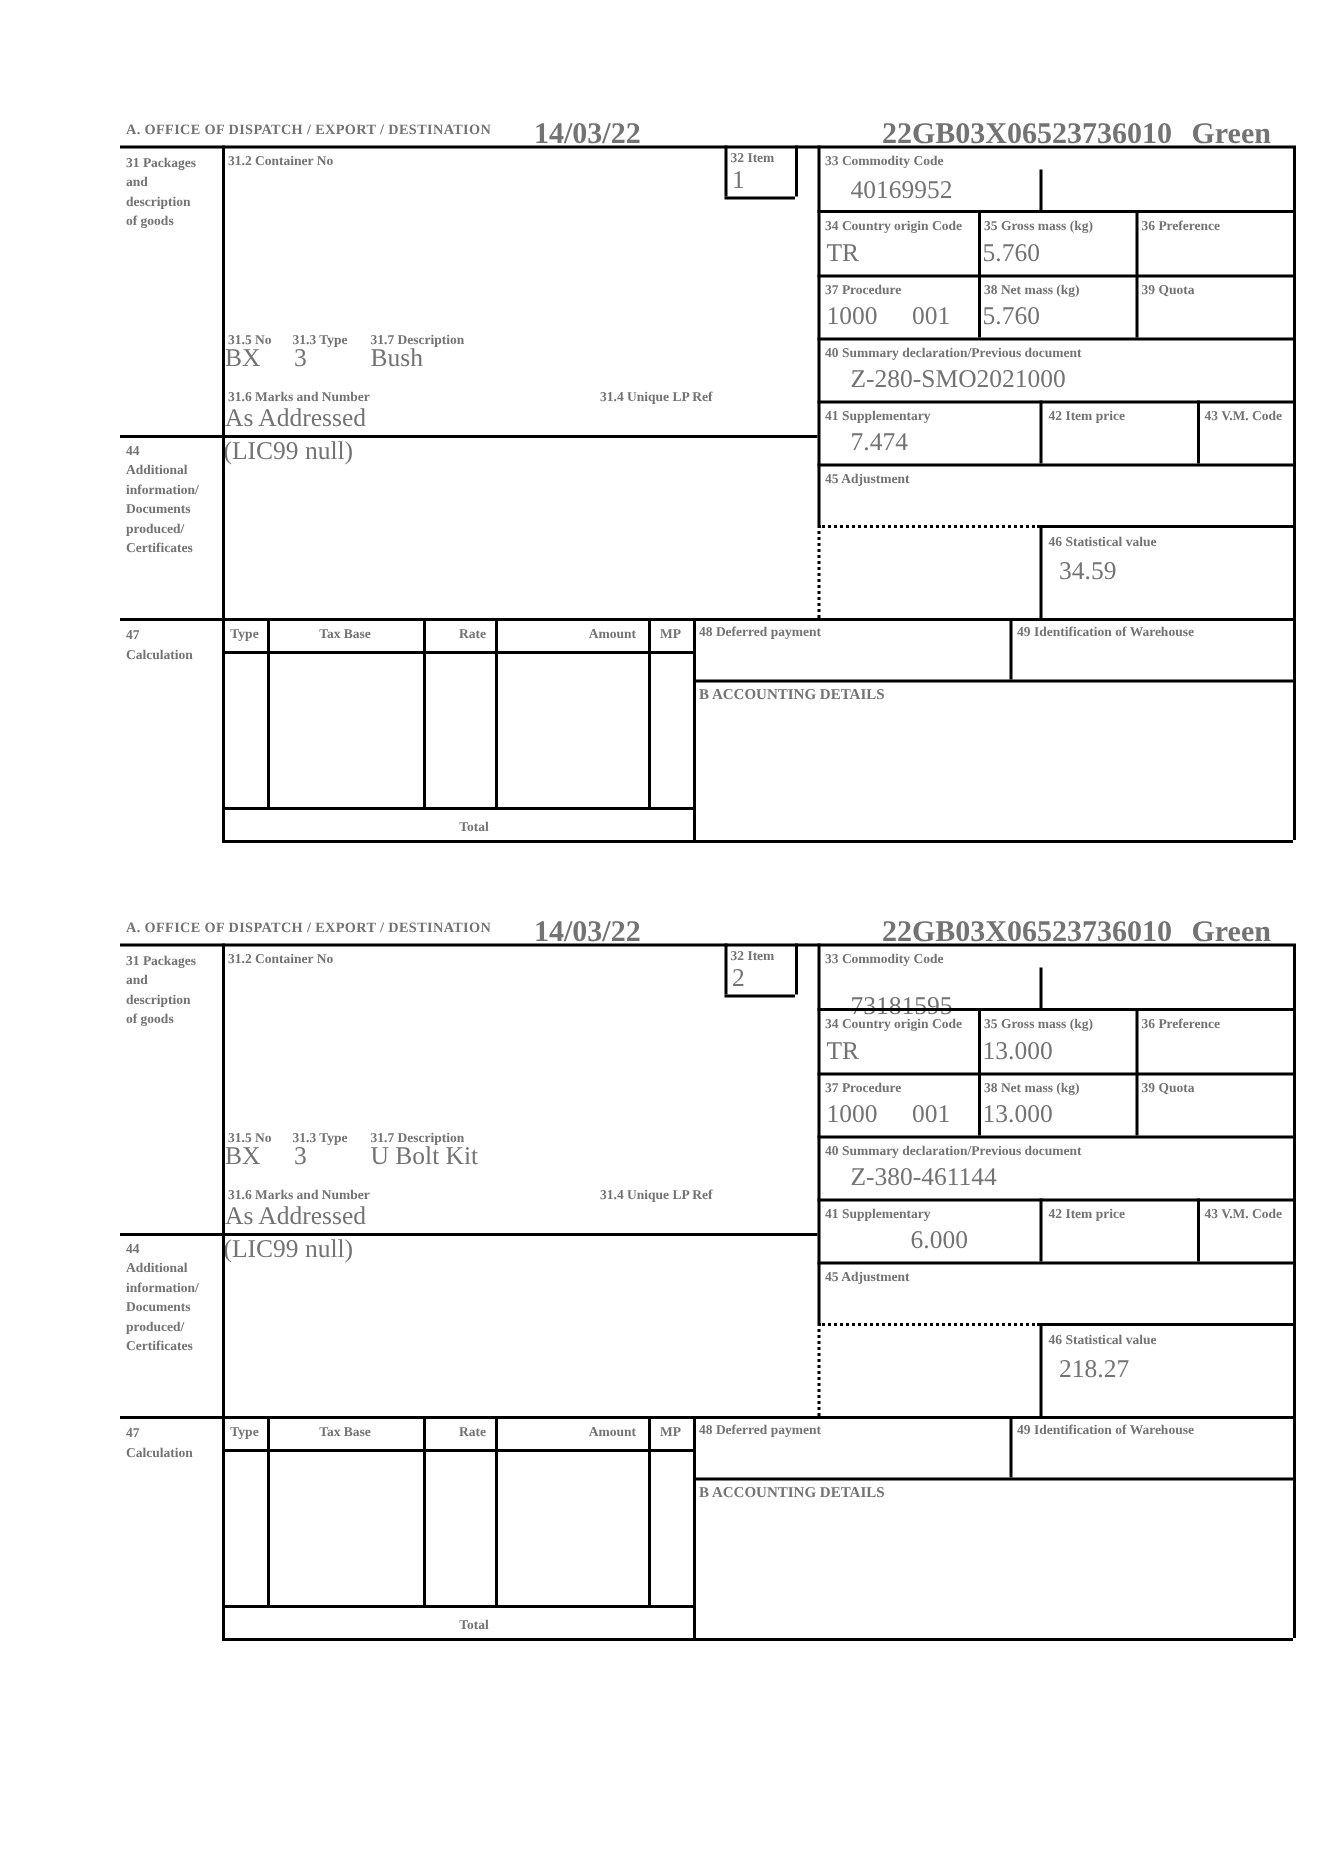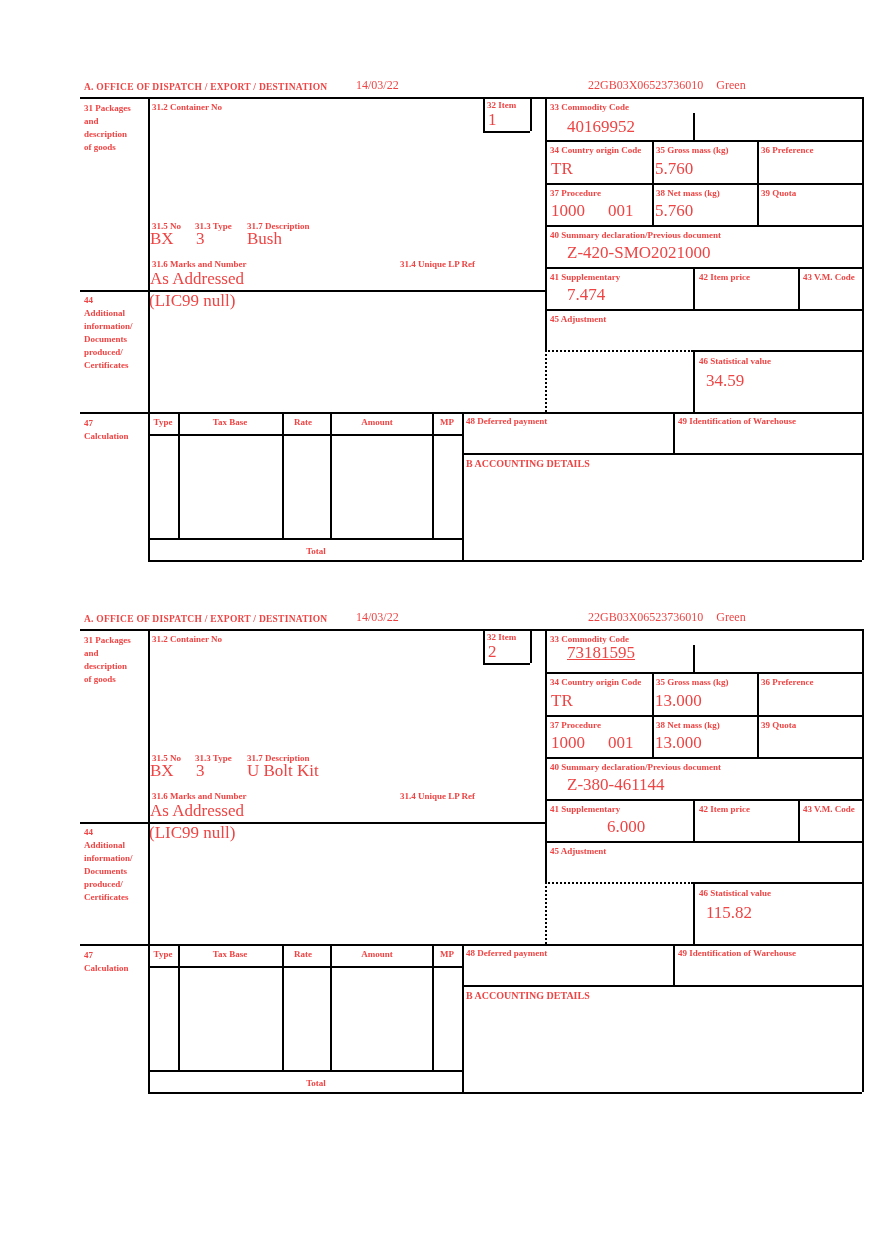--- a/index.html
+++ b/index.html
@@ -1,32 +1,32 @@
 <!DOCTYPE html>
 <html><head>
 <meta charset="utf-8">
 <style>
   html,body{margin:0;padding:0;background:#fff;}
   #page{position:relative;width:882px;height:1250px;background:#fff;overflow:hidden;
-        font-family:"Liberation Serif", serif;color:#ef4444;}
+        font-family:"Liberation Serif", serif;color:#737373;}
   .block{position:absolute;left:0;width:882px;height:566px;}
   
   .hl{position:absolute;height:2px;background:#000;}
   .vl{position:absolute;width:2px;background:#000;}
   .hd{position:absolute;height:0;border-top:2px dotted #000;}
   .vd{position:absolute;width:0;border-left:2px dotted #000;}
   
   .lbl{position:absolute;font-size:9px;font-weight:bold;line-height:10px;white-space:nowrap;}
   .ml{white-space:pre-line;line-height:13px;}
   .val{position:absolute;font-size:17px;line-height:17px;white-space:nowrap;}
   .hdr{position:absolute;font-size:9.5px;font-weight:bold;letter-spacing:.25px;white-space:nowrap;}
-  .big{position:absolute;font-size:12px;font-weight:normal;white-space:nowrap;}
+  .big{position:absolute;font-size:20px;font-weight:bold;white-space:nowrap;}
   .cth{position:absolute;top:417px;font-size:9px;font-weight:bold;line-height:10px;}
   .c{text-align:center;}
-  .r{text-align:center;}
+  .r{text-align:right;}
 </style>
 </head>
 <body>
 
 <div id="page">
   <div class="block" style="top: 0px;">
 
     <div class="hdr" style="left:84px;top:82px;">A. OFFICE OF DISPATCH / EXPORT / DESTINATION</div>
     <div class="big" style="left:356px;top:78px;">14/03/22</div>
     <div class="big" style="left:588px;top:78px;">
@@ -71,21 +71,21 @@
     <div class="lbl" style="left:761px;top:145px;">36 Preference</div>
 
     <div class="lbl" style="left:550px;top:188px;">37 Procedure</div>
     <div class="val" style="left:551px;top:202px;">1000</div>
     <div class="val" style="left:608px;top:202px;">001</div>
     <div class="lbl" style="left:656px;top:188px;">38 Net mass (kg)</div>
     <div class="val" style="left:655px;top:202px;">5.760</div>
     <div class="lbl" style="left:761px;top:188px;">39 Quota</div>
 
     <div class="lbl" style="left:550px;top:230px;">40 Summary declaration/Previous document</div>
-    <div class="val" style="left:567px;top:244px;">Z-420-SMO2021000</div>
+    <div class="val" style="left:567px;top:244px;">Z-280-SMO2021000</div>
 
     <div class="lbl" style="left:550px;top:272px;">41 Supplementary</div>
     <div class="val" style="left:567px;top:286px;">7.474</div>
     <div class="lbl" style="left:699px;top:272px;">42 Item price</div>
     <div class="lbl" style="left:803px;top:272px;">43 V.M. Code</div>
 
     <div class="lbl" style="left:550px;top:314px;">45 Adjustment</div>
 
     <div class="lbl" style="left:699px;top:356px;">46 Statistical value</div>
     <div class="val" style="left:706px;top:372px;">34.59</div>
@@ -165,21 +165,21 @@
     <div class="val" style="left:247px;top:230px;">U Bolt Kit</div>
     <div class="lbl" style="left:152px;top:259px;">31.6 Marks and Number</div>
     <div class="lbl" style="left:400px;top:259px;">31.4 Unique LP Ref</div>
     <div class="val" style="left:150px;top:270px;">As Addressed</div>
     <div class="val" style="left:149px;top:292px;">(LIC99 null)</div>
 
     <div class="lbl" style="left:487px;top:100px;">32 Item</div>
     <div class="val" style="left:488px;top:111px;">2</div>
 
     <div class="lbl" style="left:550px;top:102px;">33 Commodity Code</div>
-    <div class="val" style="left:567px;top:112px;text-decoration:underline;">73181595</div>
+    <div class="val" style="left:567px;top:130px;">73181595</div>
 
     <div class="lbl" style="left:550px;top:145px;">34 Country origin Code</div>
     <div class="val" style="left:551px;top:160px;">TR</div>
     <div class="lbl" style="left:656px;top:145px;">35 Gross mass (kg)</div>
     <div class="val" style="left:655px;top:160px;">13.000</div>
     <div class="lbl" style="left:761px;top:145px;">36 Preference</div>
 
     <div class="lbl" style="left:550px;top:188px;">37 Procedure</div>
     <div class="val" style="left:551px;top:202px;">1000</div>
     <div class="val" style="left:608px;top:202px;">001</div>
@@ -191,21 +191,21 @@
     <div class="val" style="left:567px;top:244px;">Z-380-461144</div>
 
     <div class="lbl" style="left:550px;top:272px;">41 Supplementary</div>
     <div class="val" style="left:567px;top:286px;margin-left:40px;">6.000</div>
     <div class="lbl" style="left:699px;top:272px;">42 Item price</div>
     <div class="lbl" style="left:803px;top:272px;">43 V.M. Code</div>
 
     <div class="lbl" style="left:550px;top:314px;">45 Adjustment</div>
 
     <div class="lbl" style="left:699px;top:356px;">46 Statistical value</div>
-    <div class="val" style="left:706px;top:372px;">115.82</div>
+    <div class="val" style="left:706px;top:372px;">218.27</div>
 
     <div class="cth c" style="left:148px;width:30px;">Type</div>
     <div class="cth c" style="left:178px;width:104px;">Tax Base</div>
     <div class="cth r" style="left:282px;width:42px;">Rate</div>
     <div class="cth r" style="left:330px;width:94px;">Amount</div>
     <div class="cth c" style="left:432px;width:30px;">MP</div>
     <div class="cth c" style="left:148px;width:314px;top:546px;text-indent:22px;">Total</div>
 
     <div class="lbl" style="left:466px;top:416px;">48 Deferred payment</div>
     <div class="lbl" style="left:678px;top:416px;">49 Identification of Warehouse</div>

